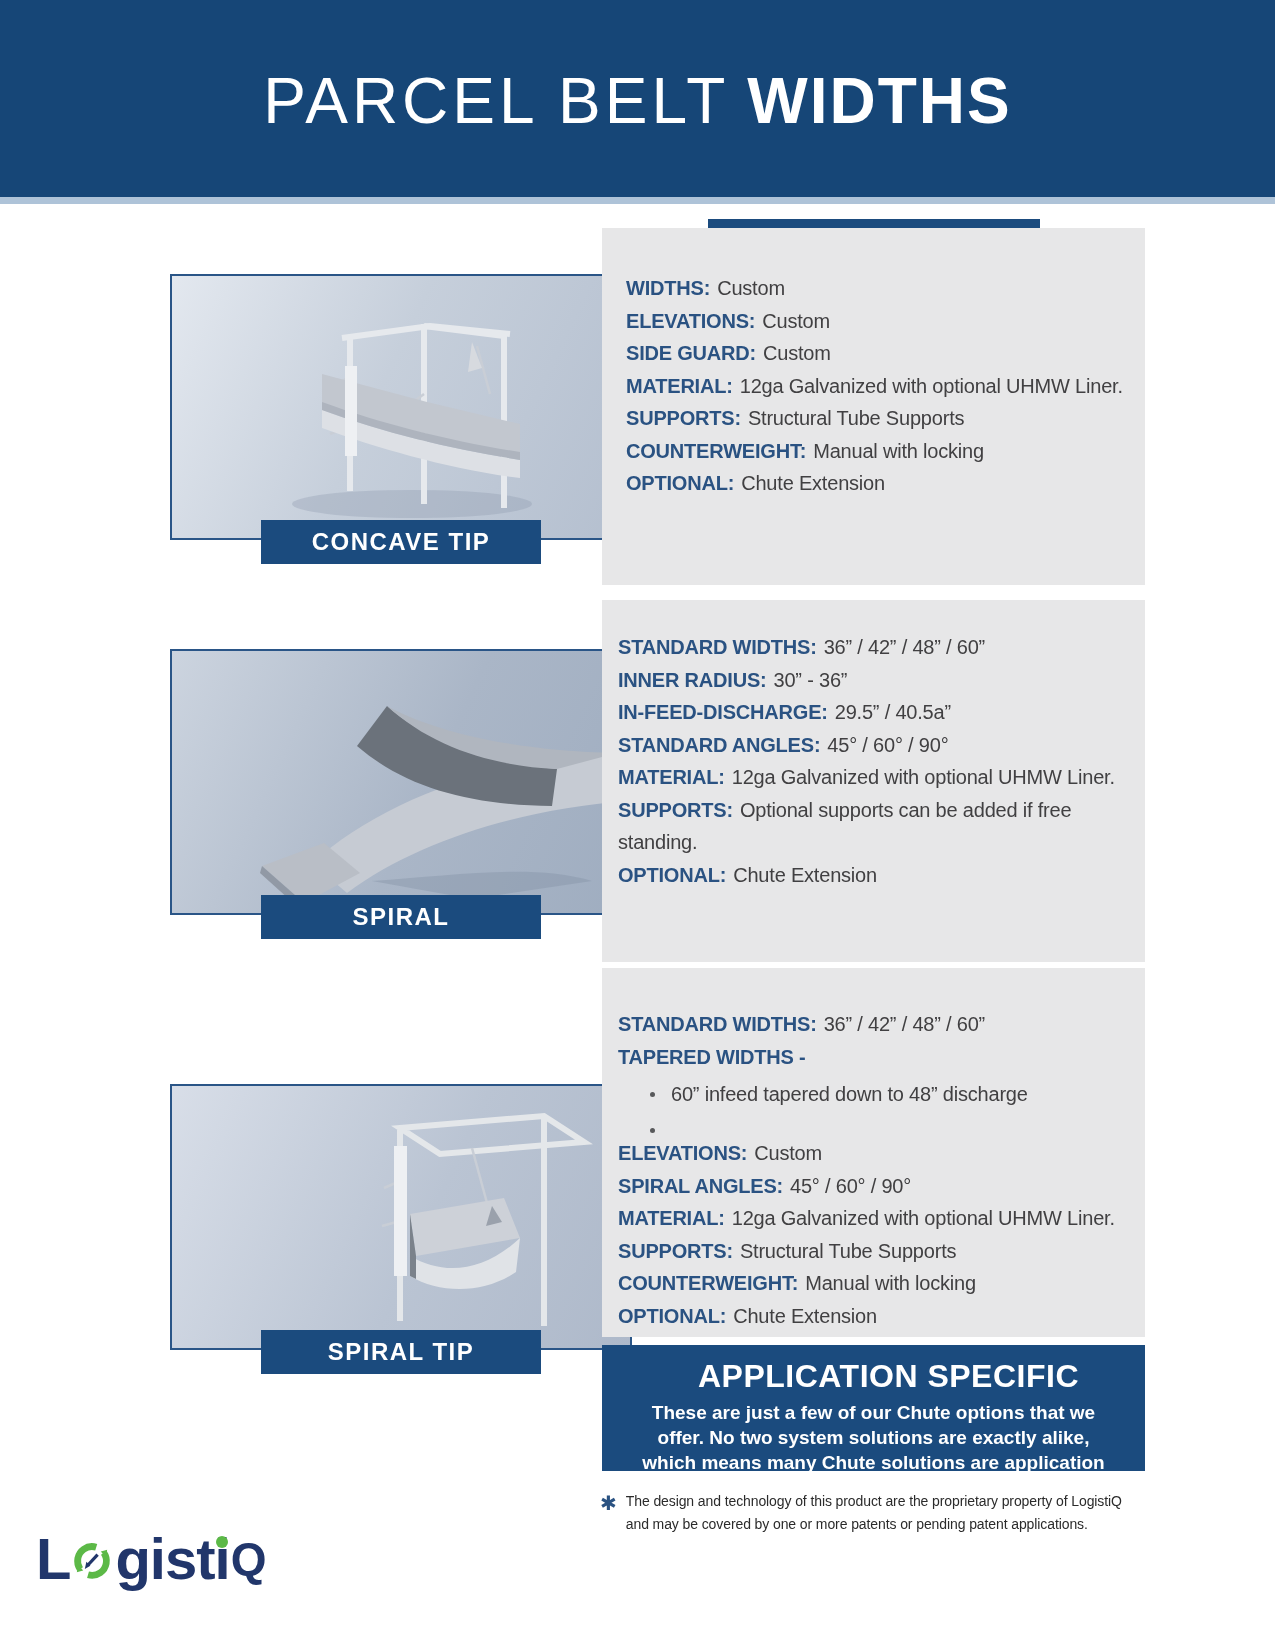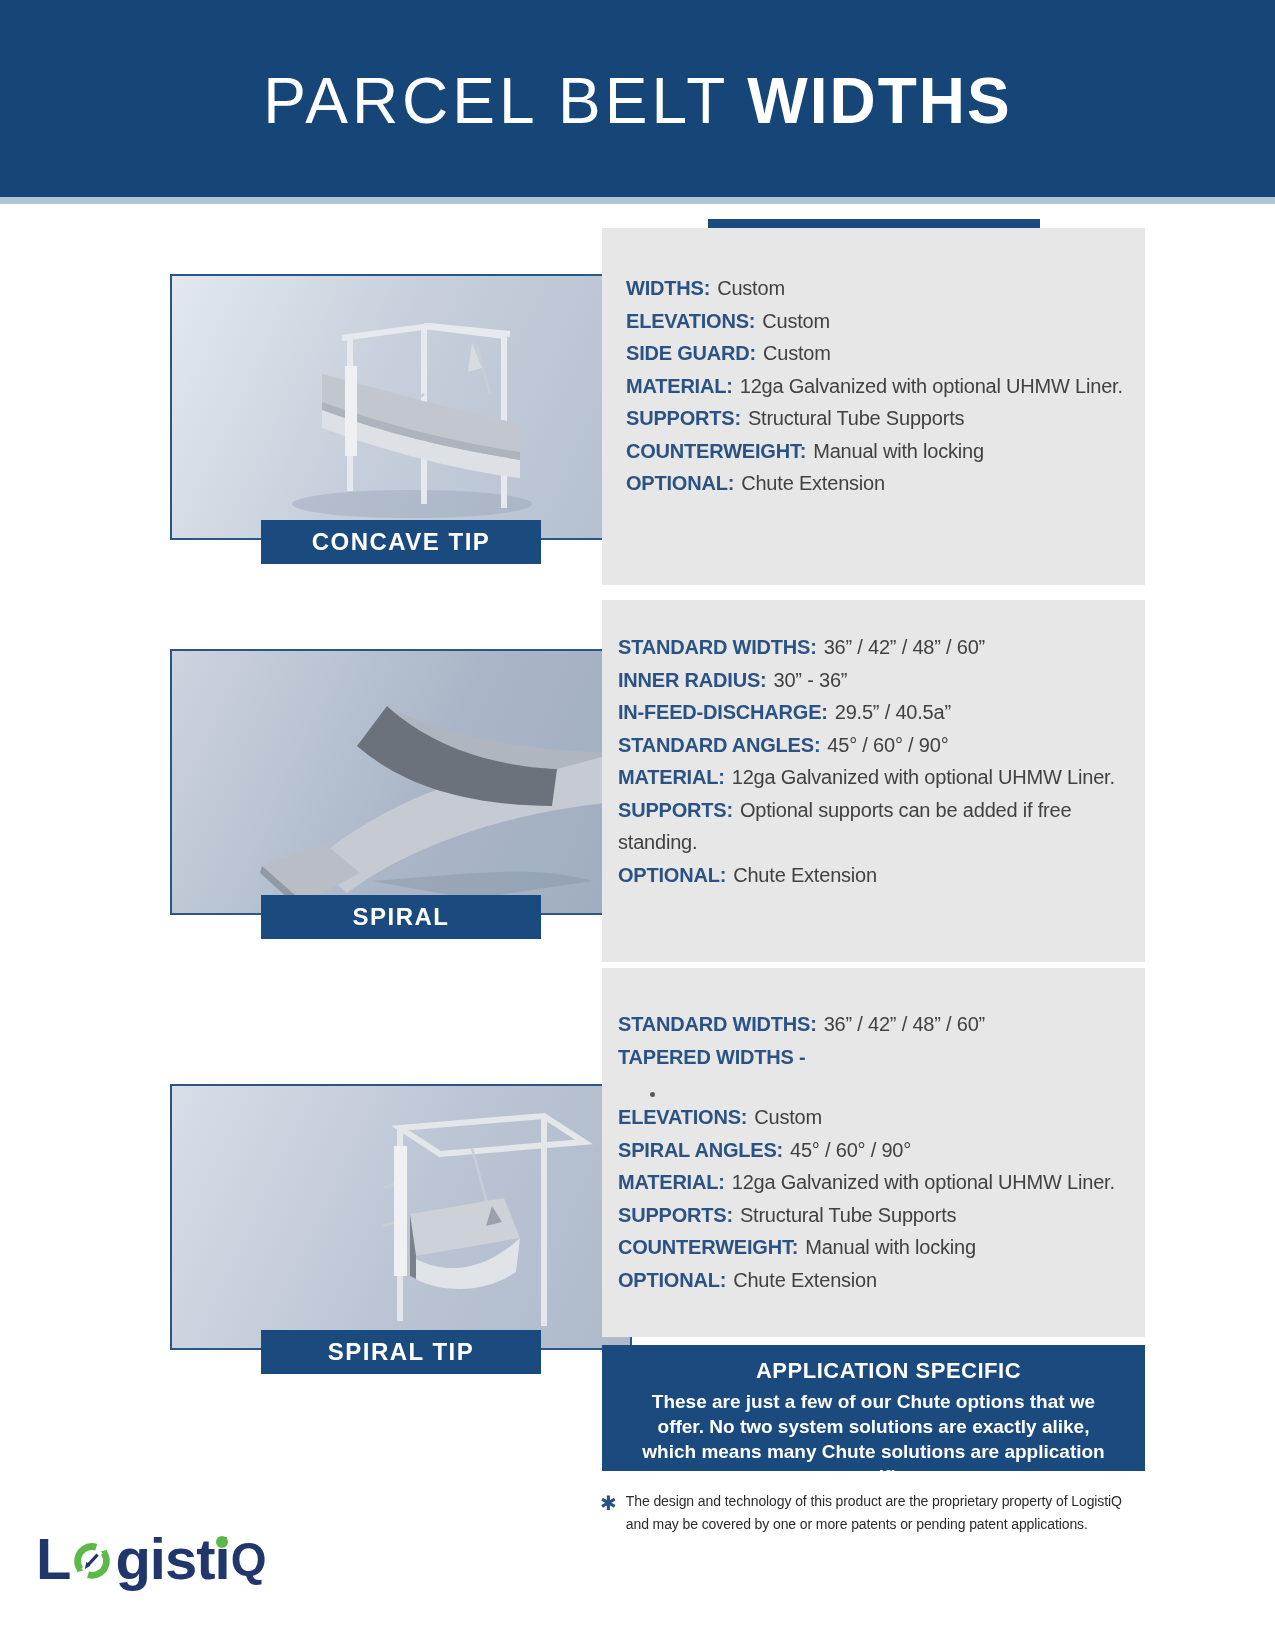--- a/index.html
+++ b/index.html
@@ -39,21 +39,21 @@
   .spec-box-2{top:968px;height:369px;padding:40px 14px 0 16px;}
   .spec-line{font-size:20px;line-height:32.5px;color:#414042;}
   .spec-label{font-weight:700;color:#2a5282;letter-spacing:-0.2px;}
   .spec-value{color:#414042;margin-left:7px;letter-spacing:-0.2px;}
   .bullet-line{display:flex;align-items:flex-start;margin:6px 0 4px 0;}
   .bullet-dot{width:5px;height:5px;border-radius:50%;background:#58595b;margin:13px 16px 0 32px;flex:none;}
   .bullet-text{font-size:20px;line-height:30px;color:#414042;letter-spacing:-0.2px;}
 
   .app-box{position:absolute;left:602px;top:1345px;width:543px;height:126px;background:#1b4b7e;
         color:#ffffff;text-align:center;box-sizing:border-box;}
-  .app-title{font-size:22px;font-weight:700;margin-top:13px;letter-spacing:0.5px;padding-left:30px;}
+  .app-title{font-size:32px;font-weight:700;margin-top:13px;letter-spacing:0.5px;padding-left:30px;}
   .app-body{font-size:19px;font-weight:700;line-height:25px;margin:5px auto 0;width:482px;}
 
   .footnote{position:absolute;left:600px;top:1490px;width:548px;display:flex;align-items:flex-start;}
   .footnote-mark{color:#2a5282;font-size:20px;line-height:24px;margin:1px 9px 0 0;flex:none;}
   .footnote-text{margin:0;font-size:14px;line-height:23px;color:#2b2b2b;letter-spacing:-0.1px;}
 
   
   .logo{position:absolute;left:36px;top:1519px;height:100px;display:flex;align-items:flex-start;
         color:#21366b;font-weight:700;font-size:58px;letter-spacing:-1px;line-height:80px;}
   .logo-o{display:inline-block;width:40px;height:40px;margin:22px 3px 0 2px;}
@@ -168,20 +168,24 @@
       <div class="spec-line"><span class="spec-label">STANDARD ANGLES:</span><span class="spec-value">45° / 60° / 90°</span></div>
       <div class="spec-line"><span class="spec-label">MATERIAL:</span><span class="spec-value">12ga Galvanized with optional UHMW Liner.</span></div>
       <div class="spec-line"><span class="spec-label">SUPPORTS:</span><span class="spec-value">Optional supports can be added if free standing.</span></div>
       <div class="spec-line"><span class="spec-label">OPTIONAL:</span><span class="spec-value">Chute Extension</span></div>
     </div>
   <div class="spec-box spec-box-2">
       <div class="spec-line"><span class="spec-label">STANDARD WIDTHS:</span><span class="spec-value">36” / 42” / 48” / 60”</span></div>
       <div class="spec-line"><span class="spec-label">TAPERED WIDTHS -</span></div>
       <div class="bullet-line">
         <span class="bullet-dot"></span>
+        <span class="bullet-text">60” infeed tapered down to 48” discharge</span>
+      </div>
+      <div class="bullet-line">
+        <span class="bullet-dot"></span>
       </div>
       <div class="spec-line"><span class="spec-label">ELEVATIONS:</span><span class="spec-value">Custom</span></div>
       <div class="spec-line"><span class="spec-label">SPIRAL ANGLES:</span><span class="spec-value">45° / 60° / 90°</span></div>
       <div class="spec-line"><span class="spec-label">MATERIAL:</span><span class="spec-value">12ga Galvanized with optional UHMW Liner.</span></div>
       <div class="spec-line"><span class="spec-label">SUPPORTS:</span><span class="spec-value">Structural Tube Supports</span></div>
       <div class="spec-line"><span class="spec-label">COUNTERWEIGHT:</span><span class="spec-value">Manual with locking</span></div>
       <div class="spec-line"><span class="spec-label">OPTIONAL:</span><span class="spec-value">Chute Extension</span></div>
     </div>
 
   <div class="app-box">

